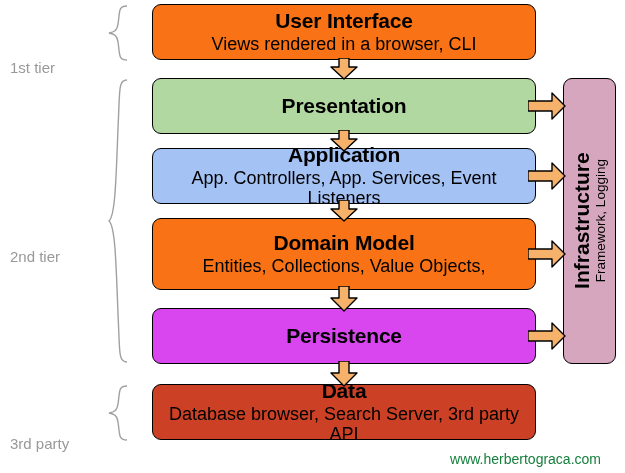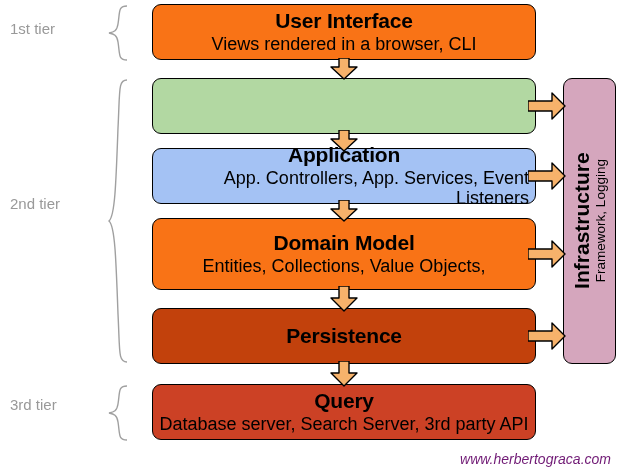--- a/index.html
+++ b/index.html
@@ -21,23 +21,24 @@
   }
 
   
   .tier-label {
     position: absolute;
     color: #999999;
     font-size: 15px;
     font-family: "Liberation Sans", sans-serif;
     white-space: nowrap;
     text-align: center;
+    margin-top: 39px;
   }
   #tier1-label { left: 10px; top: 20px; }
-  #tier2-label { left: 10px; top: 195px; }
+  #tier2-label { left: 10px; top: 209px; }
   #tier3-label { left: 10px; top: 396px; }
 
   
   .brace {
     position: absolute;
     left: 96px;
   }
 
   
   .layer {
@@ -63,23 +64,23 @@
   }
   .layer .subtitle {
     font-size: 18px;
     font-weight: normal;
     line-height: 1.12;
     margin-top: 2px;
   }
 
   #box-ui          { top: 4px;   height: 56px; background: #f97316; }
   #box-presentation{ top: 78px;  height: 56px; background: #b2d8a2; }
-  #box-application { top: 148px; height: 56px; background: #a4c2f4; text-align: right; }
+  #box-application { top: 148px; height: 56px; background: #a4c2f4; }
   #box-domain      { top: 218px; height: 72px; background: #f97316; }
-  #box-persistence { top: 308px; height: 56px; background: #c2410c; }
+  #box-persistence { top: 308px; height: 56px; background: #d946ef; }
   #box-data        { top: 384px; height: 56px; background: #cc4125; }
 
   
   #box-infrastructure {
     position: absolute;
     left: 563px;
     top: 78px;
     width: 53px;
     height: 286px;
     box-sizing: border-box;
@@ -117,36 +118,35 @@
   }
   .arrow-right {
     position: absolute;
     left: 528px;
     height: 28px;
   }
 
   
   #footer-url {
     position: absolute;
-    right: 14px;
+    right: 24px;
     bottom: 6px;
-    color: #701a75;
+    color: #15803d;
     font-size: 14px;
     font-family: "Liberation Sans", sans-serif;
-    font-style: italic;
   }
 </style>
 </head>
 <body>
 
 <div id="diagram">
 
   <div class="tier-label" id="tier1-label">1st tier</div>
   <div class="tier-label" id="tier2-label">2nd tier</div>
-  <div class="tier-label" id="tier3-label">3rd tier</div>
+  <div class="tier-label" id="tier3-label">3rd party</div>
 
   <svg class="brace" id="brace-tier1" style="top:4px;" width="34" height="58" viewBox="0 0 34 58">
     <path d="M31 2 C 22 2, 24 8, 22 20 C 21 27, 18 28, 13 29
              C 18 30, 21 31, 22 38 C 24 50, 22 56, 31 56" fill="none" stroke="#a0a0a0" stroke-width="1.4"></path>
   </svg>
 
   <svg class="brace" id="brace-tier2" style="top:78px;" width="34" height="286" viewBox="0 0 34 286">
     <path d="M31 2 C 22 2, 24 12, 22 50 C 20 105, 19 138, 13 143
              C 19 148, 20 181, 22 236 C 24 274, 22 284, 31 284" fill="none" stroke="#a0a0a0" stroke-width="1.4"></path>
   </svg>
@@ -155,39 +155,40 @@
     <path d="M31 2 C 22 2, 24 8, 22 20 C 21 27, 18 28, 13 29
              C 18 30, 21 31, 22 38 C 24 50, 22 56, 31 56" fill="none" stroke="#a0a0a0" stroke-width="1.4"></path>
   </svg>
 
   <div class="layer" id="box-ui">
     <div class="title">User Interface</div>
     <div class="subtitle">Views rendered in a browser, CLI</div>
   </div>
 
   <div class="layer" id="box-presentation">
+    <div class="title">Presentation</div>
   </div>
 
   <div class="layer" id="box-application">
     <div class="title">Application</div>
     <div class="subtitle">App. Controllers, App. Services, Event Listeners</div>
   </div>
 
   <div class="layer" id="box-domain">
     <div class="title">Domain Model</div>
     <div class="subtitle">Entities, Collections, Value Objects,</div>
   </div>
 
   <div class="layer" id="box-persistence">
     <div class="title">Persistence</div>
   </div>
 
   <div class="layer" id="box-data">
-    <div class="title">Query</div>
-    <div class="subtitle">Database server, Search Server, 3rd party API</div>
+    <div class="title">Data</div>
+    <div class="subtitle">Database browser, Search Server, 3rd party API</div>
   </div>
 
   <div id="box-infrastructure">
     <div id="infrastructure-text-wrap">
       <div class="title">Infrastructure</div>
       <div class="subtitle">Framework, Logging</div>
     </div>
   </div>
 
   <svg class="arrow-down" style="top:58px;  height:22px;" viewBox="0 0 30 22">

